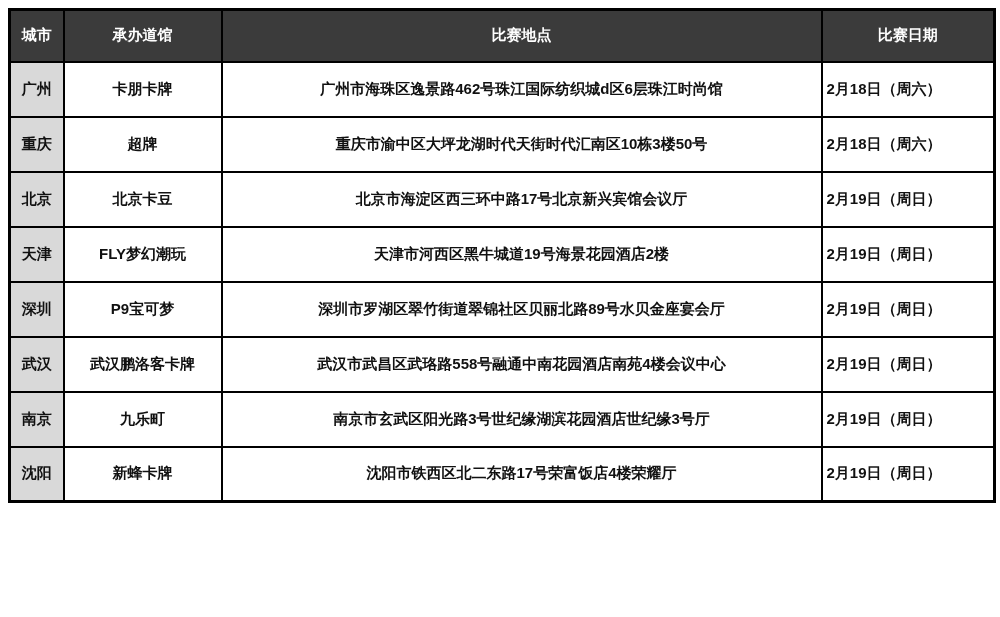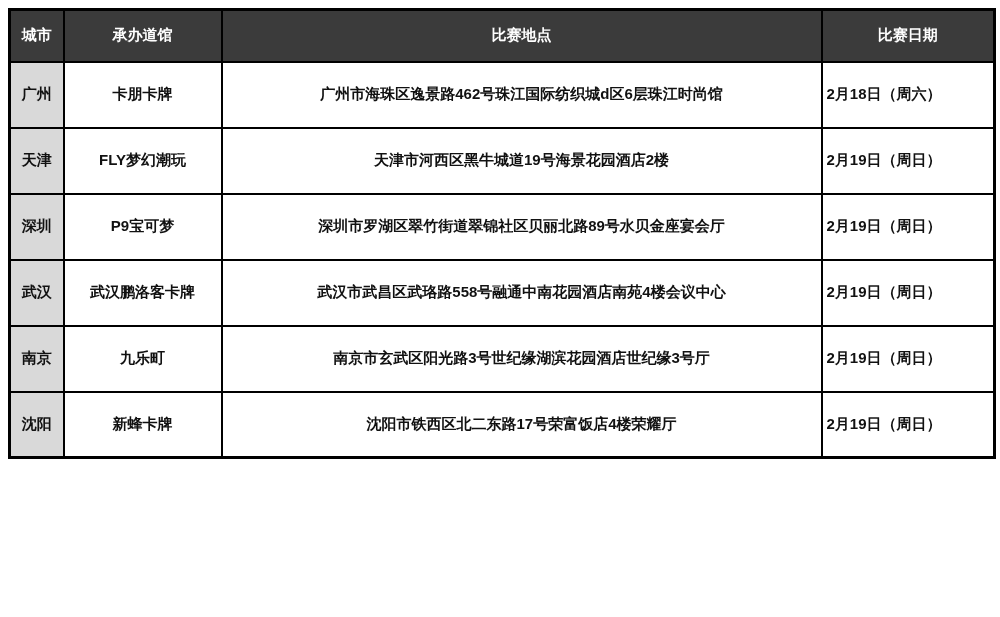--- a/index.html
+++ b/index.html
@@ -32,21 +32,21 @@
     text-align: center;
     vertical-align: middle;
     font-size: 15px;
     font-weight: 600;
     color: #111111;
     padding: 0 4px;
     overflow: hidden;
     white-space: nowrap;
   }
   table.schedule thead tr { height: 52px; }
-  table.schedule tbody tr { height: 66px; }
+  table.schedule tbody tr { height: 55px; }
   table.schedule th {
     background: var(--header-bg, #3B3B3B);
     color: var(--header-text, #FFFFFF);
     font-weight: 600;
   }
   table.schedule td.city {
     background: var(--city-col-bg, #D9D9D9);
   }
   table.schedule td.date {
     text-align: left;
@@ -72,20 +72,32 @@
       </tr>
     </thead>
     <tbody>
       <tr>
         <td class="city">广州</td>
         <td>卡朋卡牌</td>
         <td>广州市海珠区逸景路462号珠江国际纺织城d区6层珠江时尚馆</td>
         <td class="date">2月18日（周六）</td>
       </tr>
       <tr>
+        <td class="city">重庆</td>
+        <td>超牌</td>
+        <td>重庆市渝中区大坪龙湖时代天街时代汇南区10栋3楼50号</td>
+        <td class="date">2月18日（周六）</td>
+      </tr>
+      <tr>
+        <td class="city">北京</td>
+        <td>北京卡豆</td>
+        <td>北京市海淀区西三环中路17号北京新兴宾馆会议厅</td>
+        <td class="date">2月19日（周日）</td>
+      </tr>
+      <tr>
         <td class="city">天津</td>
         <td>FLY梦幻潮玩</td>
         <td>天津市河西区黑牛城道19号海景花园酒店2楼</td>
         <td class="date">2月19日（周日）</td>
       </tr>
       <tr>
         <td class="city">深圳</td>
         <td>P9宝可梦</td>
         <td>深圳市罗湖区翠竹街道翠锦社区贝丽北路89号水贝金座宴会厅</td>
         <td class="date">2月19日（周日）</td>

